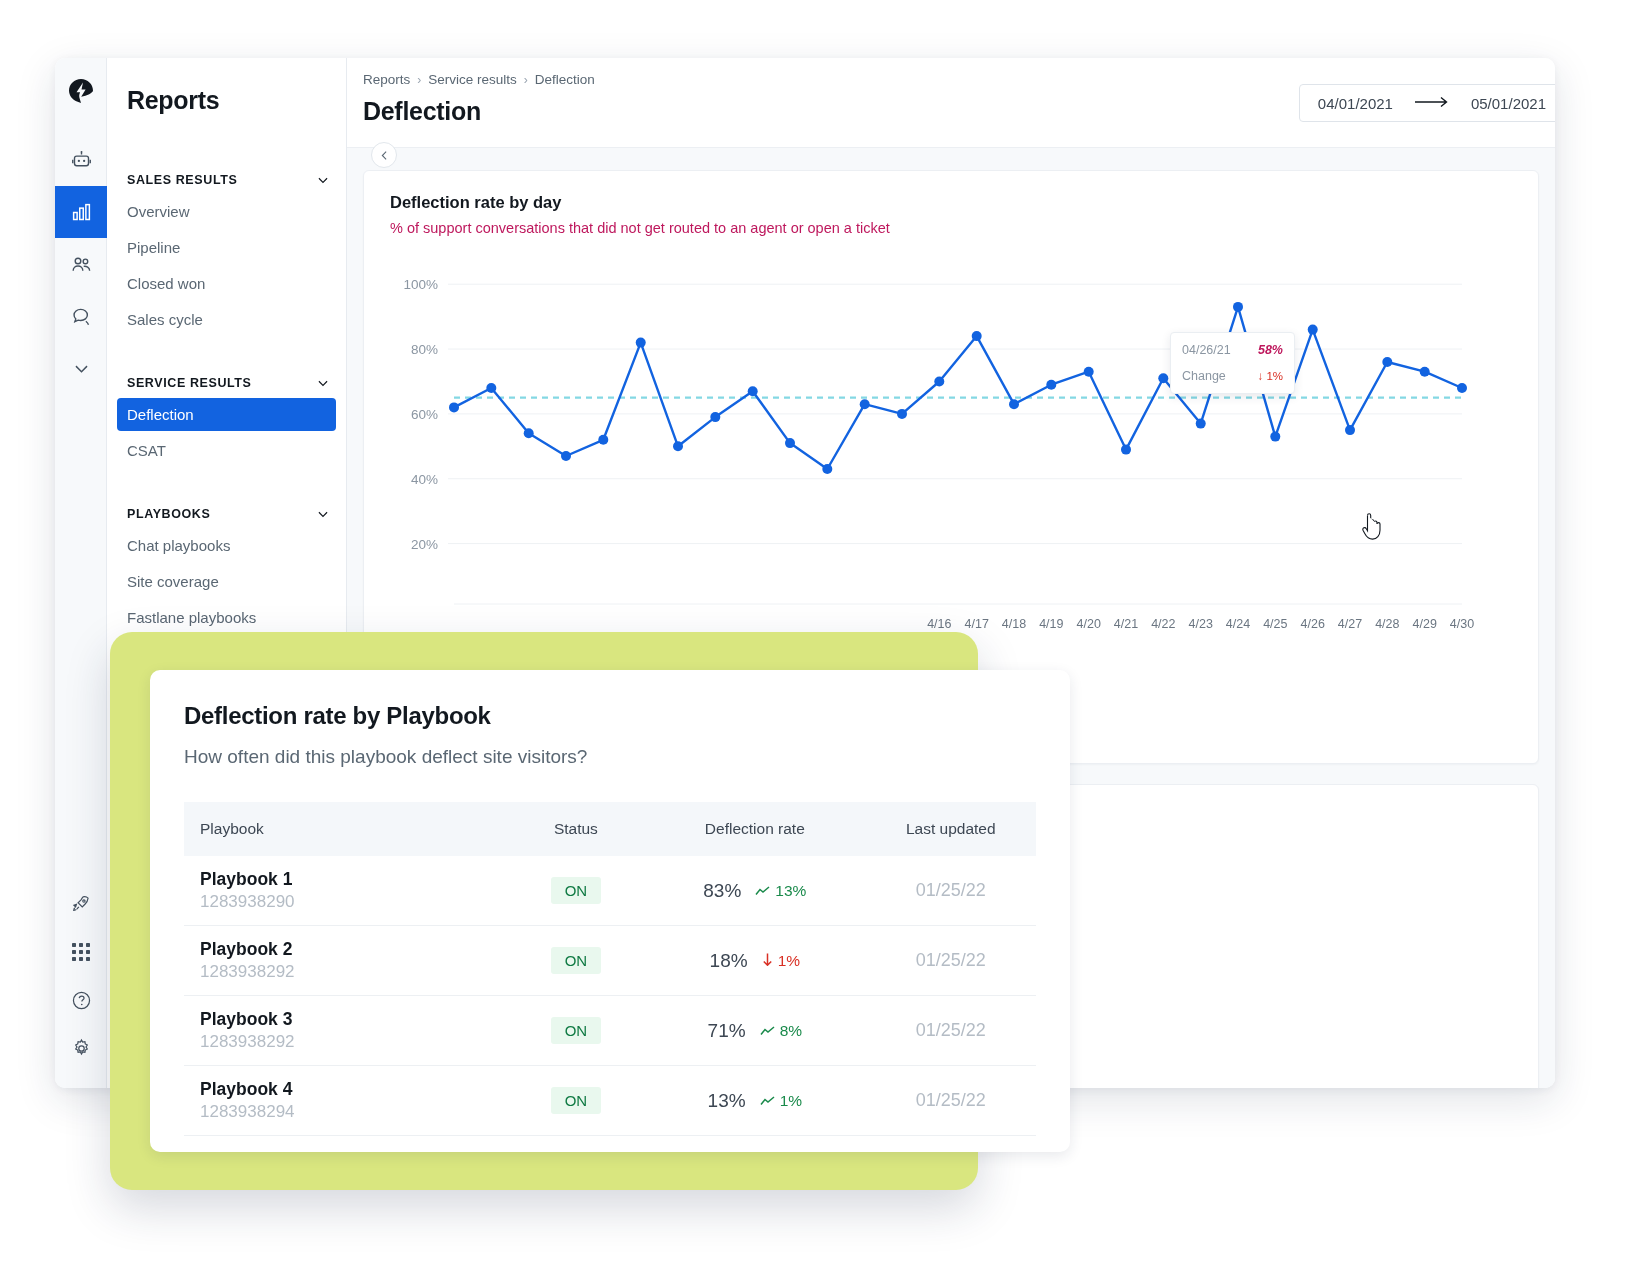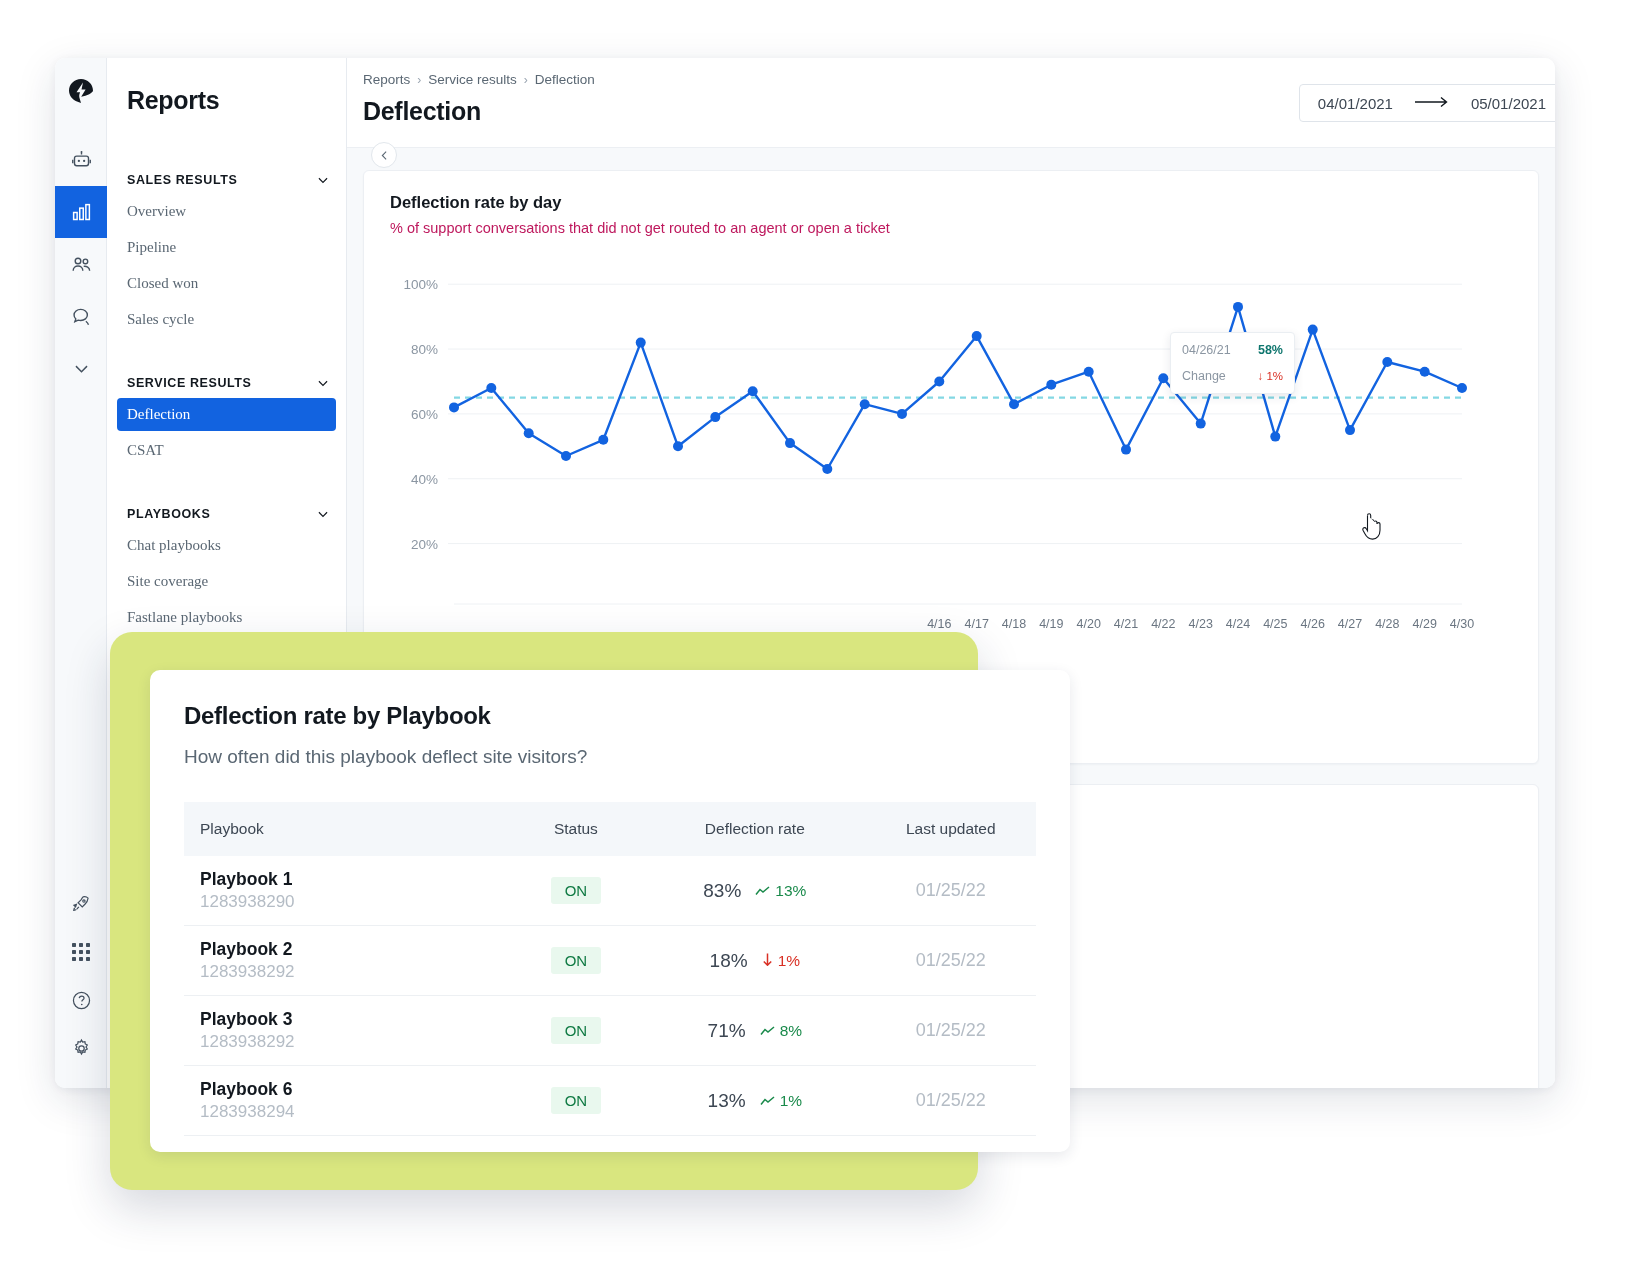--- a/index.html
+++ b/index.html
@@ -87,21 +87,21 @@
     margin: 3px 10px 3px 0;
     border-radius: 0 4px 4px 0;
     cursor: pointer;
     white-space: nowrap;
   }
   .nav-item.selected {
     background: #1263e0; color: #ffffff;
     margin-left: 10px; border-radius: 4px;
     padding-left: 10px;
   }
-  .nav-items { margin-top: 8px; font-family: Liberation Serif, serif; }
+  .nav-items { margin-top: 8px; }
   .chev { width: 14px; height: 14px; display:inline-block; }
 
   
   .collapse-handle {
     position: absolute;
     left: 316px; top: 84px;
     width: 26px; height: 26px;
     background: #ffffff;
     border: 1px solid #e2e7ec;
     border-radius: 50%;
@@ -177,21 +177,21 @@
     background: #ffffff;
     border: 1px solid #eaeef2;
     border-radius: 4px;
     box-shadow: 0 3px 10px rgba(25,40,70,0.10);
     padding: 10px 11px;
     font-size: 12.5px;
   }
   .tt-row { display: flex; justify-content: space-between; align-items: center; }
   .tt-row.r2 { margin-top: 12px; }
   .tt-date { color: #8b96a2; }
-  .tt-val { color: #0f766e; font-weight: bold; }
+  .tt-val { color: #be185d; font-weight: bold; font-style: italic; }
   .tt-label { color: #8b96a2; }
   .tt-delta { color: #d93025; font-size: 11.5px; }
 
   .legend-row {
     display: flex; align-items: center; gap: 8px;
     margin-top: 14px; padding-left: 64px;
     font-size: 13px; color: #5a6773;
   }
   .legend-dash {
     width: 22px; height: 0; border-top: 2px dashed #7fd3e8;
@@ -668,21 +668,21 @@
                 </span>
               </div>
             </td>
             <td>
               <span class="updated">01/25/22</span>
             </td>
           </tr>
 
           <tr>
             <td class="left">
-              <div class="pb-name">Playbook 6</div>
+              <div class="pb-name">Playbook 4</div>
               <div class="pb-id">1283938294</div>
             </td>
             <td>
               <span class="pill-on">ON</span>
             </td>
             <td>
               <div class="rate-cell">
                 <span class="rate-val">13%</span>
                 <span class="delta up">
                   <span>

